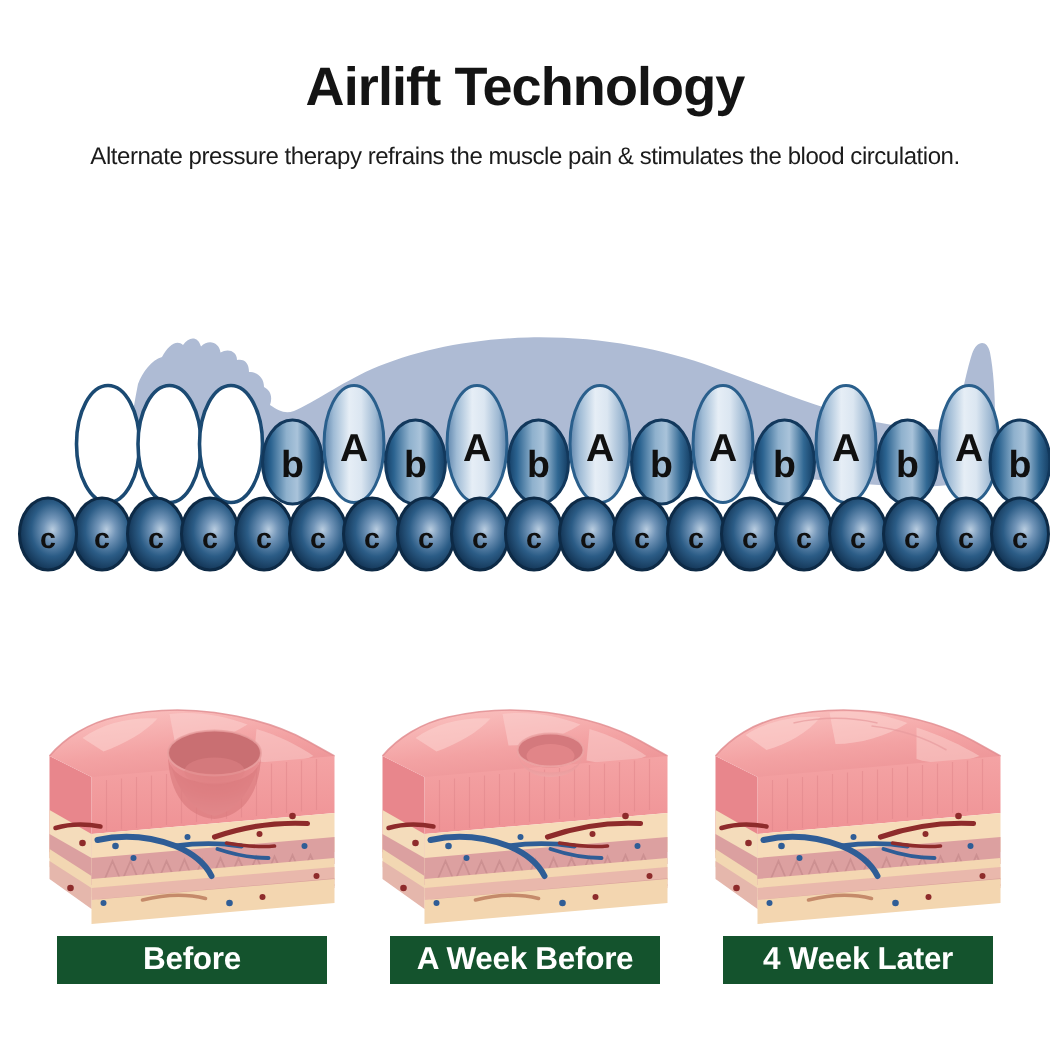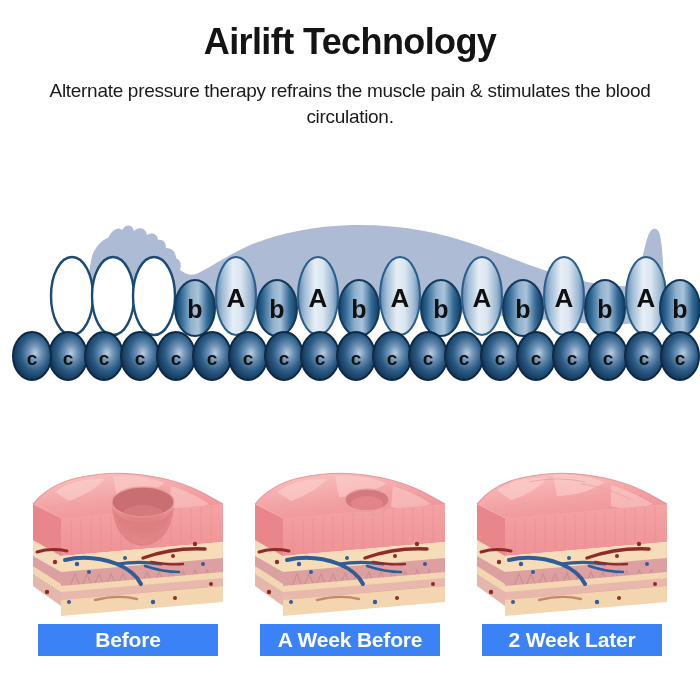--- a/index.html
+++ b/index.html
@@ -10,35 +10,35 @@
     width: 700px;
     height: 700px;
     background: #ffffff;
     font-family: "Liberation Sans", sans-serif;
     overflow: hidden;
     position: relative;
   }
 
   
   .header {
-    padding-top: 22px;
+    padding-top: 38px;
     text-align: center;
   }
   .title {
     font-size: 36px;
     font-weight: 700;
     color: #141414;
     letter-spacing: -0.6px;
     line-height: 1.1;
     margin: 0;
   }
   .subtitle {
     margin: 16px auto 0 auto;
     width: 640px;
-    font-size: 19px;
+    font-size: 16px;
     font-weight: 400;
     color: #1b1b1b;
     line-height: 1.38;
     letter-spacing: -0.3px;
   }
 
   
   .mattress-section {
     position: absolute;
     left: 0;
@@ -68,21 +68,21 @@
     align-items: center;
   }
   .panel-art {
     width: 206px;
     height: 168px;
   }
   .panel-label {
     margin-top: 4px;
     width: 180px;
     height: 32px;
-    background: #3b82f6;
+    background: #14532d;
     color: #ffffff;
     font-size: 21px;
     font-weight: 700;
     letter-spacing: -0.2px;
     display: flex;
     align-items: center;
     justify-content: center;
   }
 </style>
 </head>
@@ -585,16 +585,16 @@
         <circle cx="170" cy="92" r="2.2" fill="#8e2b2b"></circle>
           <circle cx="178" cy="112" r="2" fill="#2f5d96"></circle>
         <circle cx="100" cy="106" r="2" fill="#2f5d96"></circle>
           <circle cx="22" cy="140" r="2.2" fill="#8e2b2b"></circle>
         <circle cx="44" cy="150" r="2" fill="#2f5d96"></circle>
           <circle cx="128" cy="150" r="2.2" fill="#2f5d96"></circle>
         <circle cx="150" cy="146" r="2" fill="#8e2b2b"></circle>
           <circle cx="186" cy="132" r="2" fill="#8e2b2b"></circle>
       </g>
     </svg>
-    <div class="panel-label">2 Week Later</div>
+    <div class="panel-label">4 Week Later</div>
   </div>
 
 </div>
 
 </body></html>

